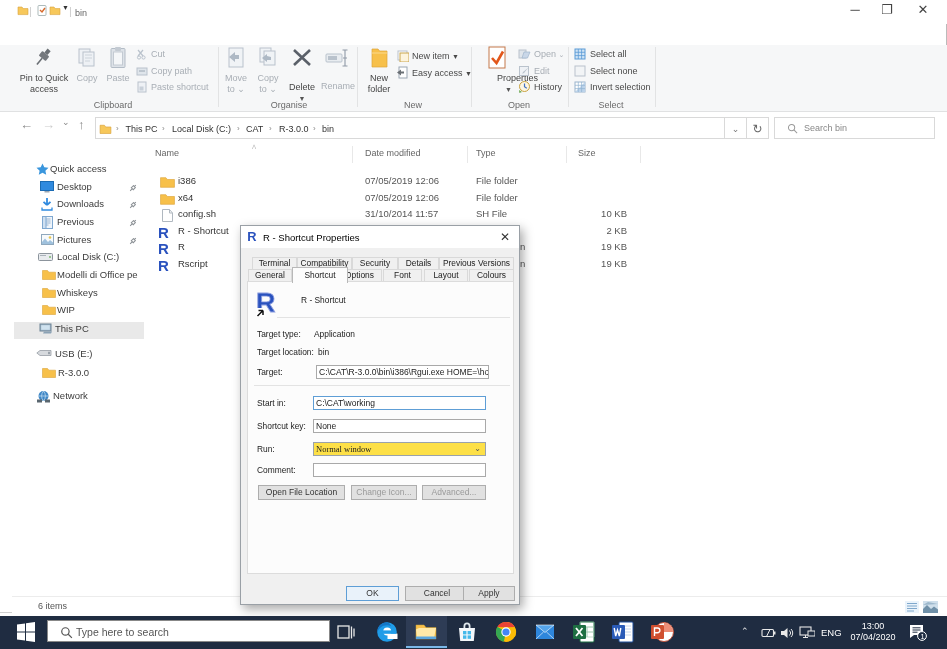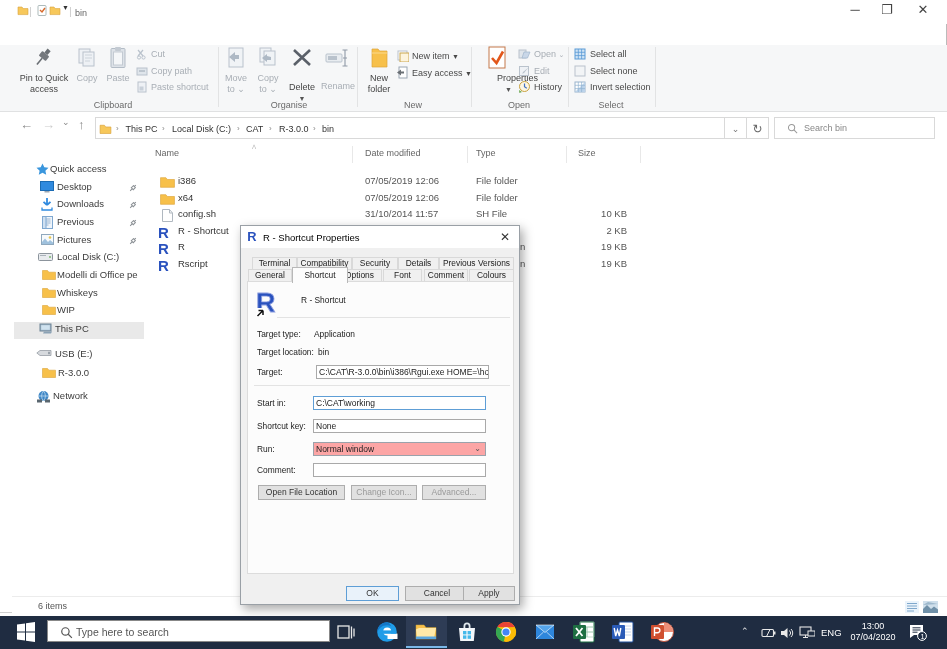--- a/index.html
+++ b/index.html
@@ -487,21 +487,21 @@
   <div class="dtab" style="left:11px; top:31px; width:45px;">Terminal</div>
   <div class="dtab" style="left:56px; top:31px; width:55px;">Compatibility</div>
   <div class="dtab" style="left:111px; top:31px; width:46px;">Security</div>
   <div class="dtab" style="left:157px; top:31px; width:41px;">Details</div>
   <div class="dtab" style="left:198px; top:31px; width:75px;">Previous Versions</div>
 
   <div class="dtab" style="left:7px; top:43px; width:44px;">General</div>
   <div class="dtab" style="left:51px; top:41px; width:56px; height:16px; background:#fcfcfc; border-color:#b8b8b8; z-index:3; line-height:15px;">Shortcut</div>
   <div class="dtab" style="left:96px; top:43px; width:45px;">Options</div>
   <div class="dtab" style="left:142px; top:43px; width:39px;">Font</div>
-  <div class="dtab" style="left:183px; top:43px; width:44px;">Comment</div>
+  <div class="dtab" style="left:183px; top:43px; width:44px;">Layout</div>
   <div class="dtab" style="left:228px; top:43px; width:45px;">Colours</div>
 
   <div id="dlg-page">
     <svg style="position:absolute;left:8px;top:5px;" width="30" height="30" viewBox="0 0 30 30">
       <text x="0" y="25" font-family="Liberation Sans" font-size="27" font-weight="bold" fill="#2a52be" stroke="#8fa0e0" stroke-width="0.8">R</text>
       <rect x="0" y="21" width="9.5" height="9.5" fill="#fff"></rect>
       <path d="M1.5 29l5.5-5.5M7 28v-4.5M7 23.5H2.5" stroke="#111" stroke-width="1.5" fill="none"></path>
     </svg>
     <span class="dlbl" style="left:53px; top:13px;">R - Shortcut</span>
     <div class="dsep" style="left:29px; top:35px; width:233px;"></div>
@@ -513,21 +513,21 @@
     <span class="dlbl" style="left:9px; top:85px;">Target:</span>
     <div class="dbox" style="left:68px; top:82.5px;">C:\CAT\R-3.0.0\bin\i386\Rgui.exe HOME=\hom</div>
 
     <div class="dsep" style="left:6px; top:103px; width:256px;"></div>
 
     <span class="dlbl" style="left:9px; top:116px;">Start in:</span>
     <div class="dbox" style="left:65px; top:113.5px; border:1px solid #5e9ed6;">C:\CAT\working</div>
     <span class="dlbl" style="left:9px; top:139px;">Shortcut key:</span>
     <div class="dbox" style="left:65px; top:136.5px;">None</div>
     <span class="dlbl" style="left:9px; top:162px;">Run:</span>
-    <div class="dbox" style="left:65px; top:159.5px; background:#fca5a5; border-color:#9aa2ab;">Normal window<span style="position:absolute;right:4px;top:0;color:#555;font-size:8px;">⌄</span></div>
+    <div class="dbox" style="left:65px; top:159.5px; background:#fde047; border-color:#9aa2ab;font-family:Liberation Serif, serif;">Normal window<span style="position:absolute;right:4px;top:0;color:#555;font-size:8px;">⌄</span></div>
     <span class="dlbl" style="left:9px; top:183px;">Comment:</span>
     <div class="dbox" style="left:65px; top:180.5px;"></div>
 
     <div class="dbtn" style="left:10px; top:202.5px; width:87px;">Open File Location</div>
     <div class="dbtn" style="left:103px; top:202.5px; width:66px; color:#9a9a9a;">Change Icon...</div>
     <div class="dbtn" style="left:174px; top:202.5px; width:64px; color:#9a9a9a;">Advanced...</div>
   </div>
 
   <div class="dbtn" style="left:105px; top:360px; width:53px; border:1px solid #5e9ed6; background:#e9f2fa;">OK</div>
   <div class="dbtn" style="left:164px; top:360px; width:64px;">Cancel</div>

